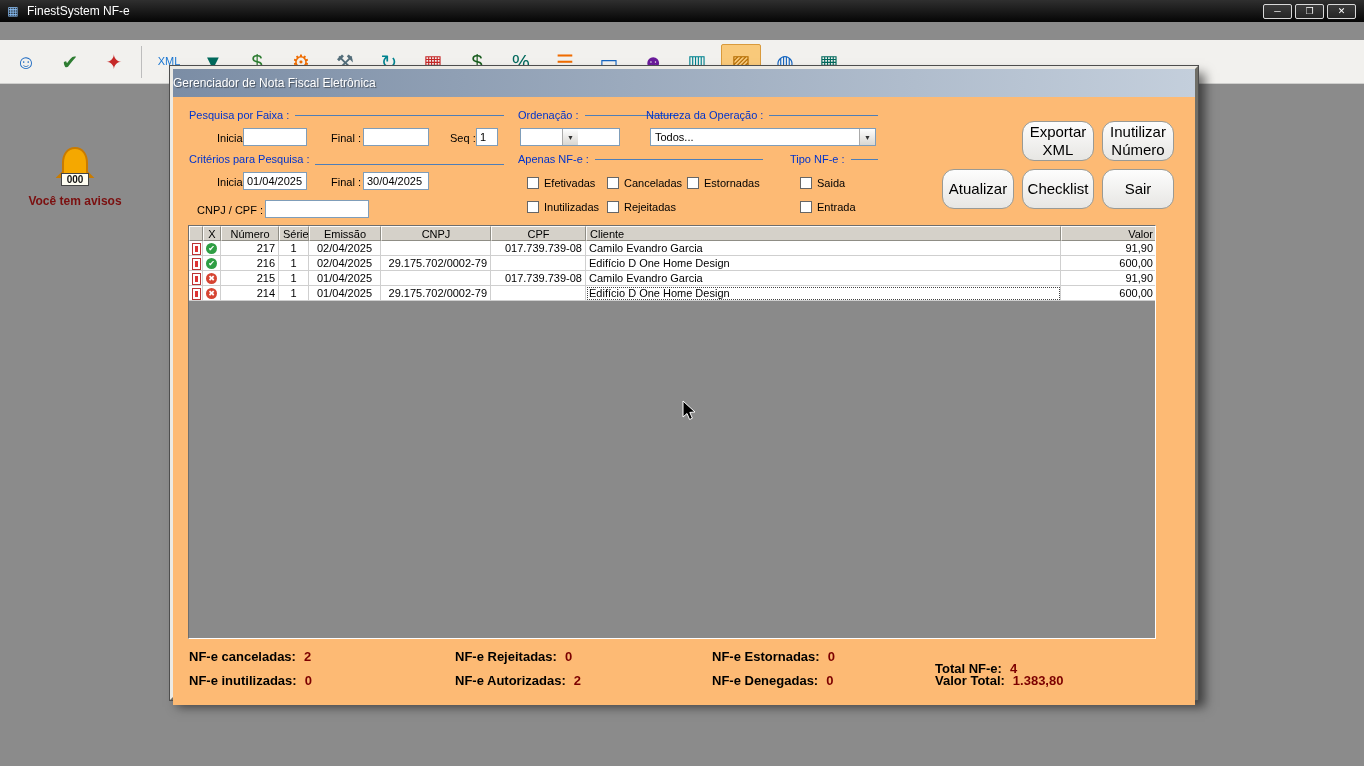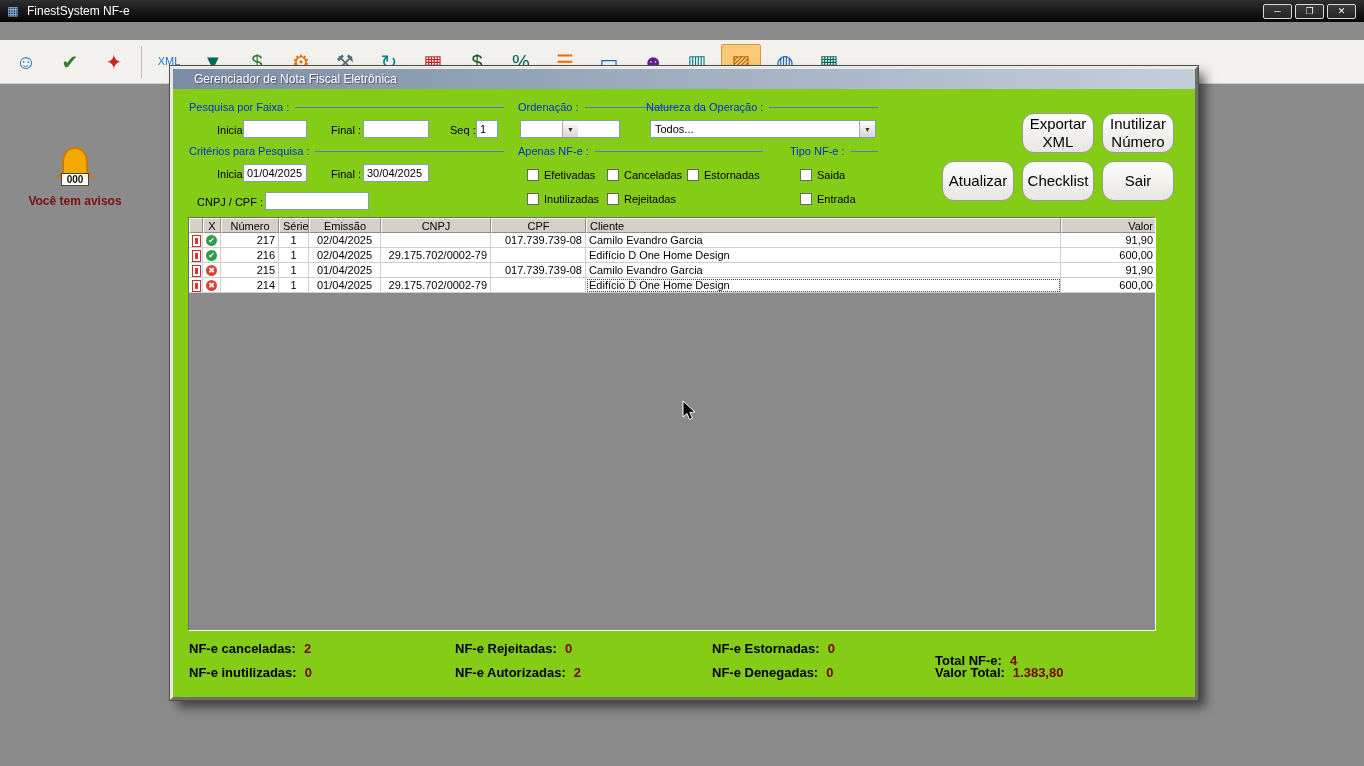--- a/index.html
+++ b/index.html
@@ -33,23 +33,23 @@
   .bell-widget { position:absolute; left:10px; top:144px; width:130px; display:flex; flex-direction:column;
                  align-items:center; z-index:2; }
   .bellbadge { margin-top:-13px; background:#fffef2; border:1px solid #444; padding:0 5px; font-size:10px;
                font-weight:bold; color:#111; z-index:2; }
   .bellmsg { margin-top:8px; color:#7b1010; font-weight:bold; font-size:12px; white-space:nowrap; }
 
   
   .dialog { position:absolute; left:170px; top:66px; width:1028px; height:634px; background:#d4d0c8;
             border:3px solid; border-color:#eceae4 #6f6e67 #6f6e67 #eceae4;
             box-shadow:0 0 0 1px #4e4e4e, 7px 7px 10px rgba(0,0,0,.55); z-index:10; }
-  .dlg-titlebar { height:20px; background:linear-gradient(90deg,#7b8da5,#c4cfdc); display:flex; align-items:center;
-                  color:#fff; font-size:12px; padding:0 21px; text-shadow:1px 1px 1px rgba(0,0,0,.45); }
-  .dlg-client { position:relative; width:100%; height:calc(100% - 20px); background:#84cc16; font-size:11px;text-decoration:underline; }
+  .dlg-titlebar { height:28px; background:linear-gradient(90deg,#7b8da5,#c4cfdc); display:flex; align-items:center;
+                  color:#fff; font-size:12px; padding:0 0; text-shadow:1px 1px 1px rgba(0,0,0,.45); }
+  .dlg-client { position:relative; width:100%; height:calc(100% - 20px); background:#fdba74; font-size:11px;text-decoration:underline; }
 
   .grp { position:absolute; display:flex; align-items:center; height:12px; }
   .grplabel { color:#0033cc; font-size:11px; white-space:nowrap; }
   .grpline { flex:1; height:1px; background:#4d7eb8; margin-left:6px; }
 
   .flabel { position:absolute; font-size:11px; color:#000; white-space:nowrap; }
   .tinput { position:absolute; height:18px; border:1px solid #7f9db9; background:#fff; font-size:11px;
             padding:1px 3px; font-family:"Liberation Sans",sans-serif; }
   .combo { position:absolute; height:18px; border:1px solid #7f9db9; background:#fff; display:flex;
            align-items:center; font-size:11px; }
@@ -219,21 +219,21 @@
           <span class="grpline"></span>
       </div>
       <div class="combo" style="left:477px; top:31px; width:226px;">
         <span class="combo-text">Todos...</span>
         <span class="combo-btn">▼</span>
       </div>
 
       <button class="btn" style="left:849px; top:24px; width:72px; height:38px;">Exportar XML</button>
       <button class="btn" style="left:929px; top:24px; width:72px; height:38px;">Inutilizar Número</button>
 
-      <div class="grp" style="left:16px; top:56px; width:315px;">
+      <div class="grp" style="left:16px; top:56px; width:315px;align-items:flex-end;">
         <span class="grplabel">Critérios para Pesquisa :</span>
           <span class="grpline"></span>
       </div>
       <span class="flabel" style="left:44px; top:79px;">Inicial :</span>
       <input class="tinput" style="left: 70px; top: 75px; width: 64px;" value="01/04/2025">
       <span class="flabel" style="left:158px; top:79px;">Final :</span>
       <input class="tinput" style="left: 190px; top: 75px; width: 66px;" value="30/04/2025">
       <span class="flabel" style="left:24px; top:107px;">CNPJ / CPF :</span>
       <input class="tinput" style="left: 92px; top: 103px; width: 104px;" value="">
 

